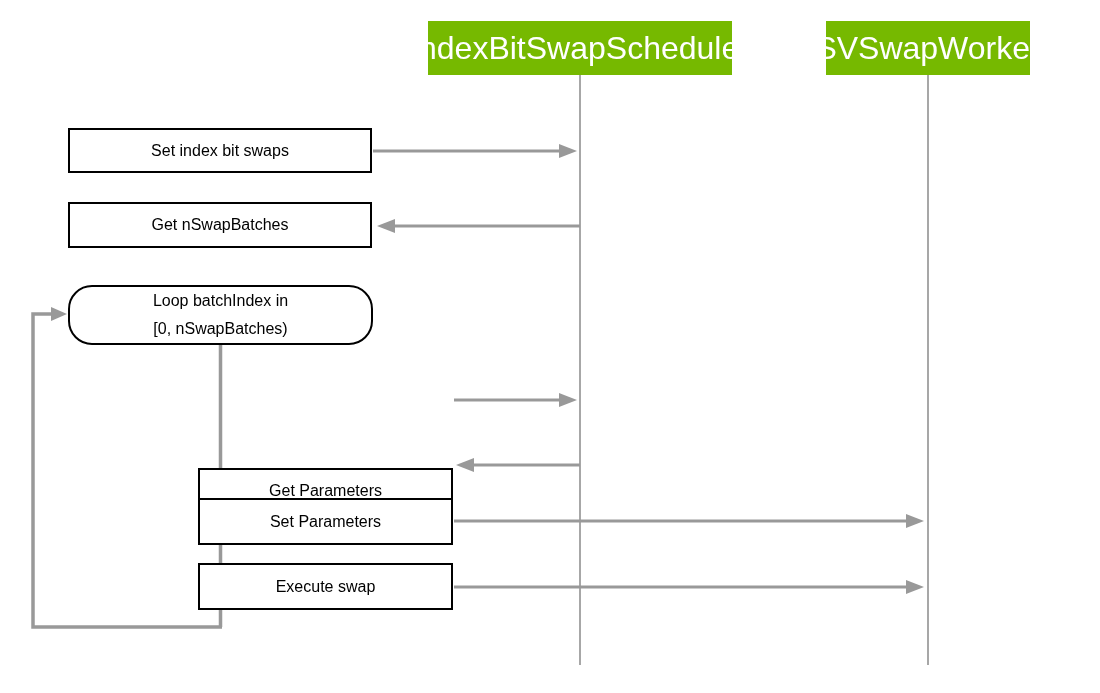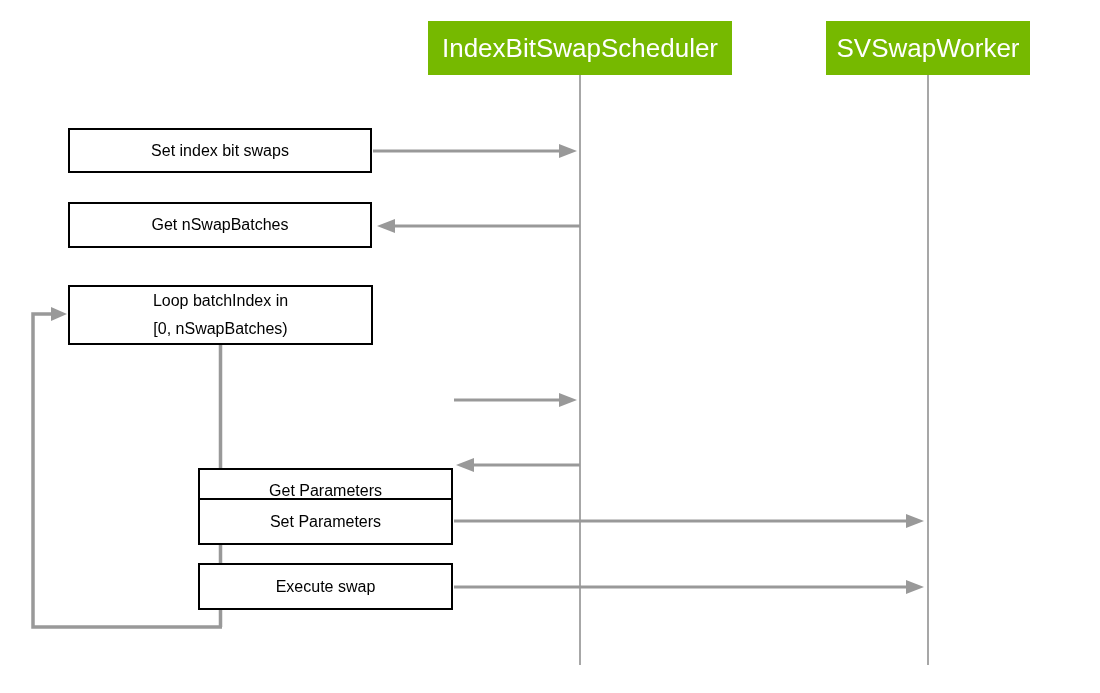--- a/index.html
+++ b/index.html
@@ -29,21 +29,21 @@
   }
   .lifeline { stroke: var(--lifeline); stroke-width: 1.5; }
   .arrow-line { stroke: var(--arrow); stroke-width: 3; }
   .loop-line { stroke: var(--arrow); stroke-width: 3.5; fill: none; }
   .arrow-head { fill: var(--arrow); }
   .actor {
     position: absolute;
     z-index: 2;
     background: var(--actor-bg);
     color: var(--actor-text);
-    font-size: 26px;
+    font-size: 32px;
     display: flex;
     align-items: center;
     justify-content: center;
     white-space: nowrap;
   }
   .actor-scheduler { left: 428px; top: 21px; width: 304px; height: 54px; }
   .actor-worker    { left: 826px; top: 21px; width: 204px; height: 54px; }
   .step {
     position: absolute;
     z-index: 2;
@@ -53,21 +53,21 @@
     font-size: 16px;
     display: flex;
     flex-direction: column;
     align-items: center;
     justify-content: center;
     line-height: 28px;
     white-space: nowrap;
   }
   .step-set-index-bit-swaps { left: 68px;  top: 128px; width: 304px; height: 45px; }
   .step-get-nswapbatches    { left: 68px;  top: 202px; width: 304px; height: 46px; }
-  .step-loop                { left: 68px;  top: 285px; width: 305px; height: 60px; }
+  .step-loop                { left: 68px;  top: 285px; width: 305px; height: 60px; border-radius: 24px; }
   .step-set-batchindex      { left: 198px; top: 378px; width: 255px; height: 46px; }
   .step-get-parameters      { left: 198px; top: 468px; width: 255px; height: 46px; }
   .step-set-parameters      { left: 198px; top: 498px; width: 255px; height: 47px; }
   .step-execute-swap        { left: 198px; top: 563px; width: 255px; height: 47px; }
 </style>
 </head>
 <body>
 
 <div class="canvas">
 

